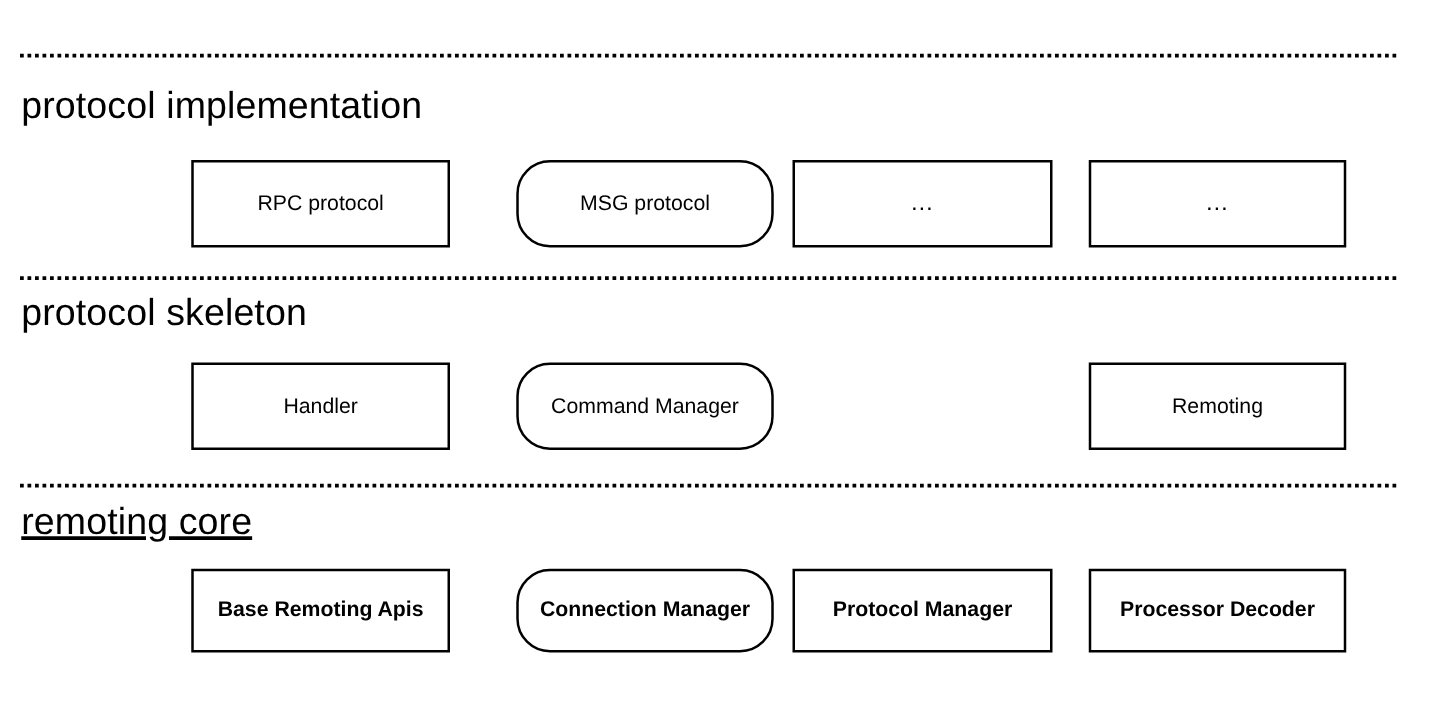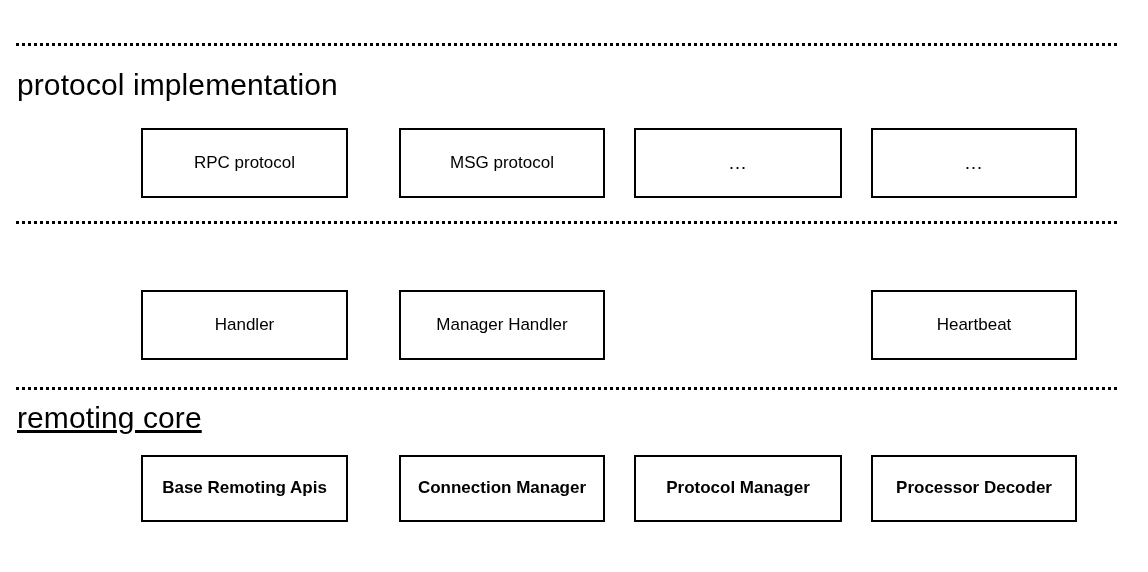--- a/index.html
+++ b/index.html
@@ -66,22 +66,22 @@
     line-height: 1.2;
     white-space: nowrap;
   }
 
   
   .row1 { top: 128px; height: 70px; }
   .row2 { top: 290px; height: 70px; }
   .row3 { top: 455px; height: 67px; font-weight: bold; }
 
   
-  .col1 { left: 141px; width: 207px; }
-  .col2 { left: 399px; width: 206px; }
+  .col1 { left: 153px; width: 207px; }
+  .col2 { left: 413px; width: 206px; border-radius: 27px; }
   .col3 { left: 634px; width: 208px; }
   .col4 { left: 871px; width: 206px; }
 
   .box.ellipsis {
     font-size: 19px;
     letter-spacing: 1px;
   }
 </style>
 </head>
 <body>
@@ -95,27 +95,28 @@
   <div class="box row1 col1">RPC protocol</div>
 
   <div class="box row1 col2">MSG protocol</div>
 
   <div class="box row1 col3 ellipsis">…</div>
 
   <div class="box row1 col4 ellipsis">…</div>
 
   <div class="divider d2"></div>
 
+  <div class="section-label s2">protocol skeleton</div>
 
   <div class="box row2 col1">Handler</div>
 
-  <div class="box row2 col2">Manager Handler</div>
+  <div class="box row2 col2">Command Manager</div>
 
 
-  <div class="box row2 col4">Heartbeat</div>
+  <div class="box row2 col4">Remoting</div>
 
   <div class="divider d3"></div>
 
   <div class="section-label s3">remoting core</div>
 
   <div class="box row3 col1">Base Remoting Apis</div>
 
   <div class="box row3 col3">Protocol Manager</div>
 
   <div class="box row3 col2">Connection Manager</div>

